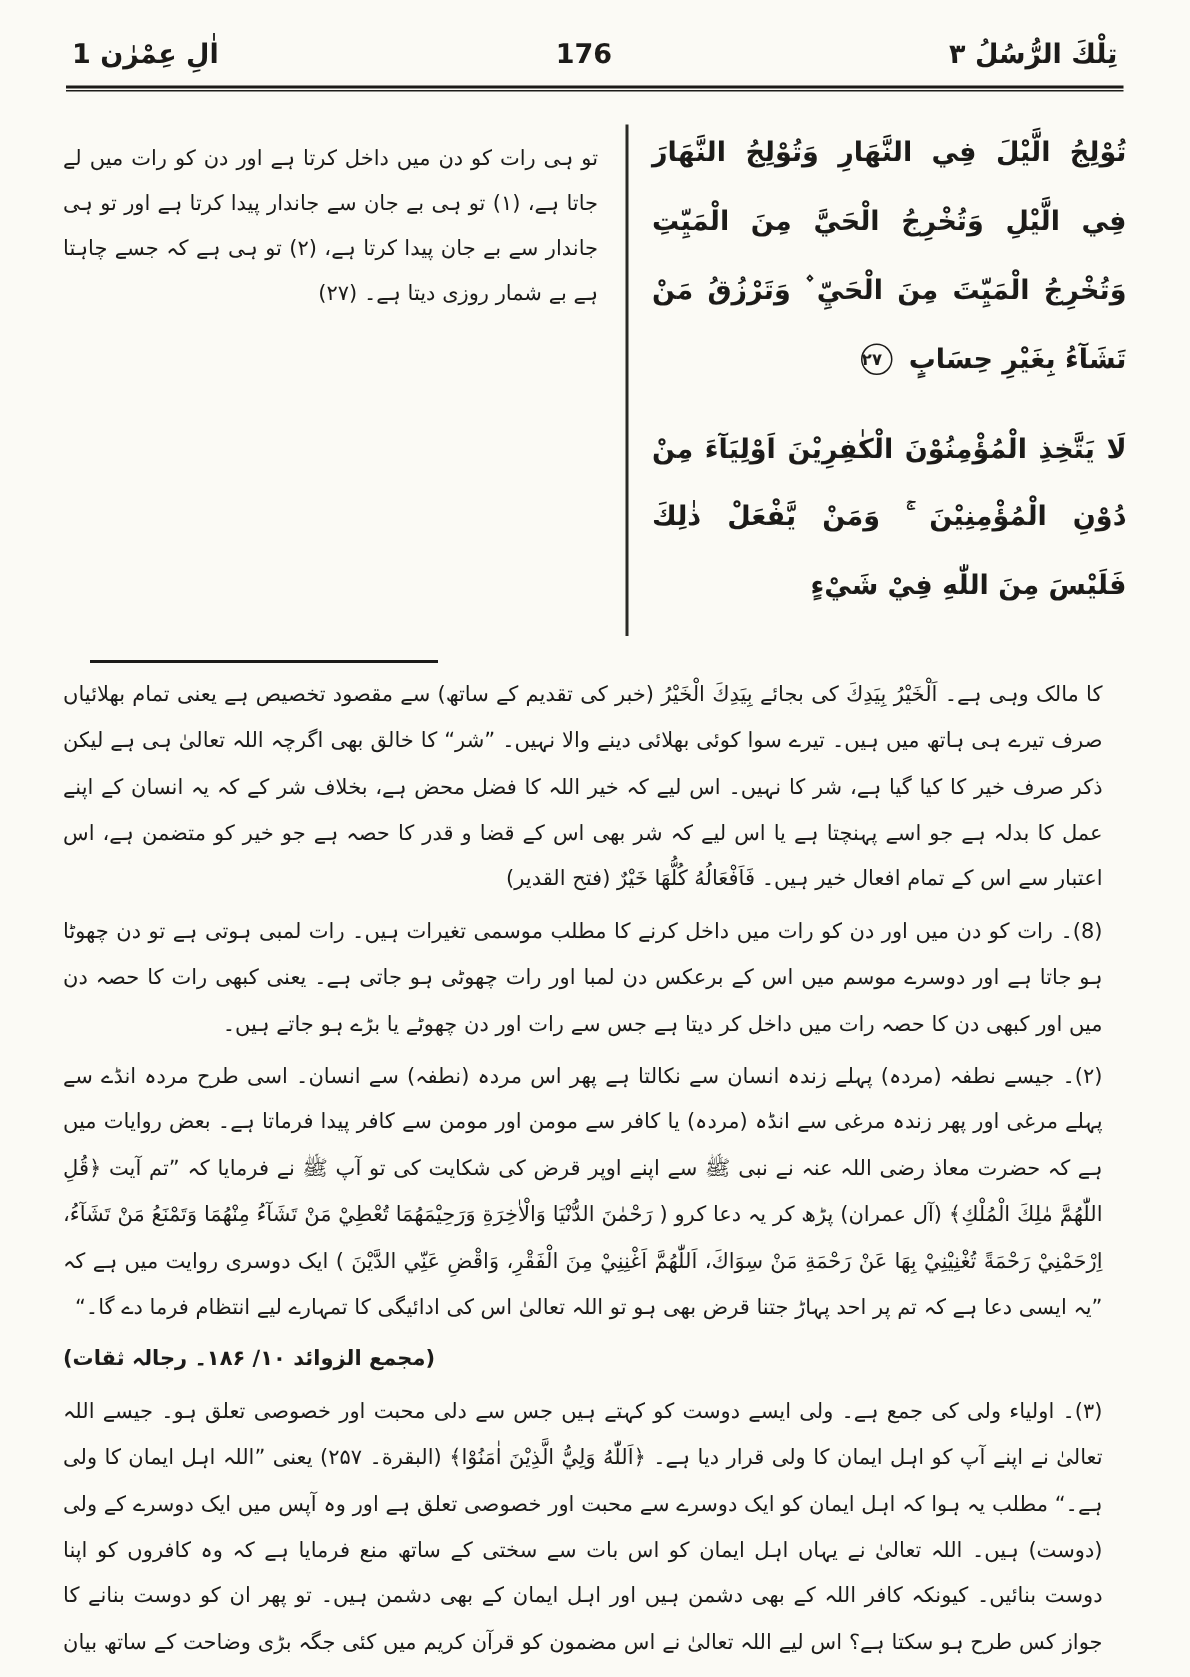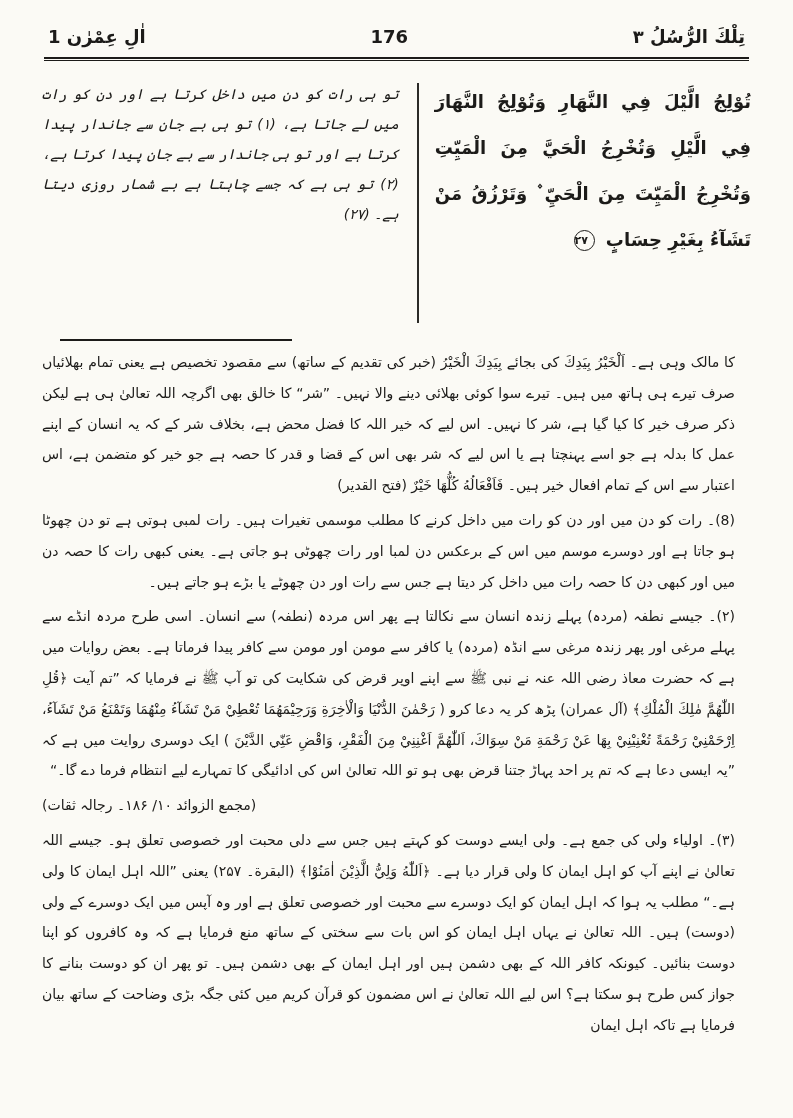--- a/index.html
+++ b/index.html
@@ -56,59 +56,60 @@
   }
   .column-divider { width: 2px; background: #2b2a27; margin: 4px 0; }
   .trans-col {
     width: 53%;
     padding-right: 18px;
     font-size: 14px;
     line-height: 2.15;
     text-align: justify;
     direction: rtl;
   }
-  .trans-col p { margin: 0 0 10px 0; font-style: italic; }
+  .trans-col p { margin: 12px 0 10px 0; }
   
   .section-separator {
     width: 232px;
     border-top: 2.5px solid #1c1b19;
     margin: 12px auto 6px 18px;
   }
   
   .commentary {
     direction: rtl;
     text-align: justify;
     font-size: 14px;
     line-height: 2.2;
     margin-top: 4px;
   }
   .commentary p { margin: 0 16px 4px 0; }
   .footnote-reference {
     direction: rtl;
     text-align: left;
-    font-weight: normal;
+    font-weight: bold;
     margin: 0 0 6px 0;
   }
 </style>
 </head>
 <body>
 
 <div class="page">
 
   <div class="header-row">
     <span>تِلْكَ الرُّسُلُ ۳</span>
     <span>176</span>
     <span>اٰلِ عِمْرٰن 1</span>
   </div>
   <div class="header-rule"></div>
 
   <div class="top-section">
 
     <div class="quran-col">
       <p><span>تُوْلِجُ الَّيْلَ فِي النَّهَارِ وَتُوْلِجُ النَّهَارَ فِي الَّيْلِ وَتُخْرِجُ الْحَيَّ مِنَ الْمَيِّتِ وَتُخْرِجُ الْمَيِّتَ مِنَ الْحَيِّ ۫ وَتَرْزُقُ مَنْ تَشَآءُ بِغَيْرِ حِسَابٍ</span> <span class="aya-badge">۲۷</span></p>
+      <p><span>لَا يَتَّخِذِ الْمُؤْمِنُوْنَ الْكٰفِرِيْنَ اَوْلِيَآءَ مِنْ دُوْنِ الْمُؤْمِنِيْنَ ۚ وَمَنْ يَّفْعَلْ ذٰلِكَ فَلَيْسَ مِنَ اللّٰهِ فِيْ شَيْءٍ</span></p>
     </div>
 
     <div class="column-divider"></div>
 
     <div class="trans-col">
       <p>تو ہی رات کو دن میں داخل کرتا ہے اور دن کو رات میں لے جاتا ہے، (۱) تو ہی بے جان سے جاندار پیدا کرتا ہے اور تو ہی جاندار سے بے جان پیدا کرتا ہے، (۲) تو ہی ہے کہ جسے چاہتا ہے بے شمار روزی دیتا ہے۔ (۲۷)</p>
     </div>
 
   </div>
 

